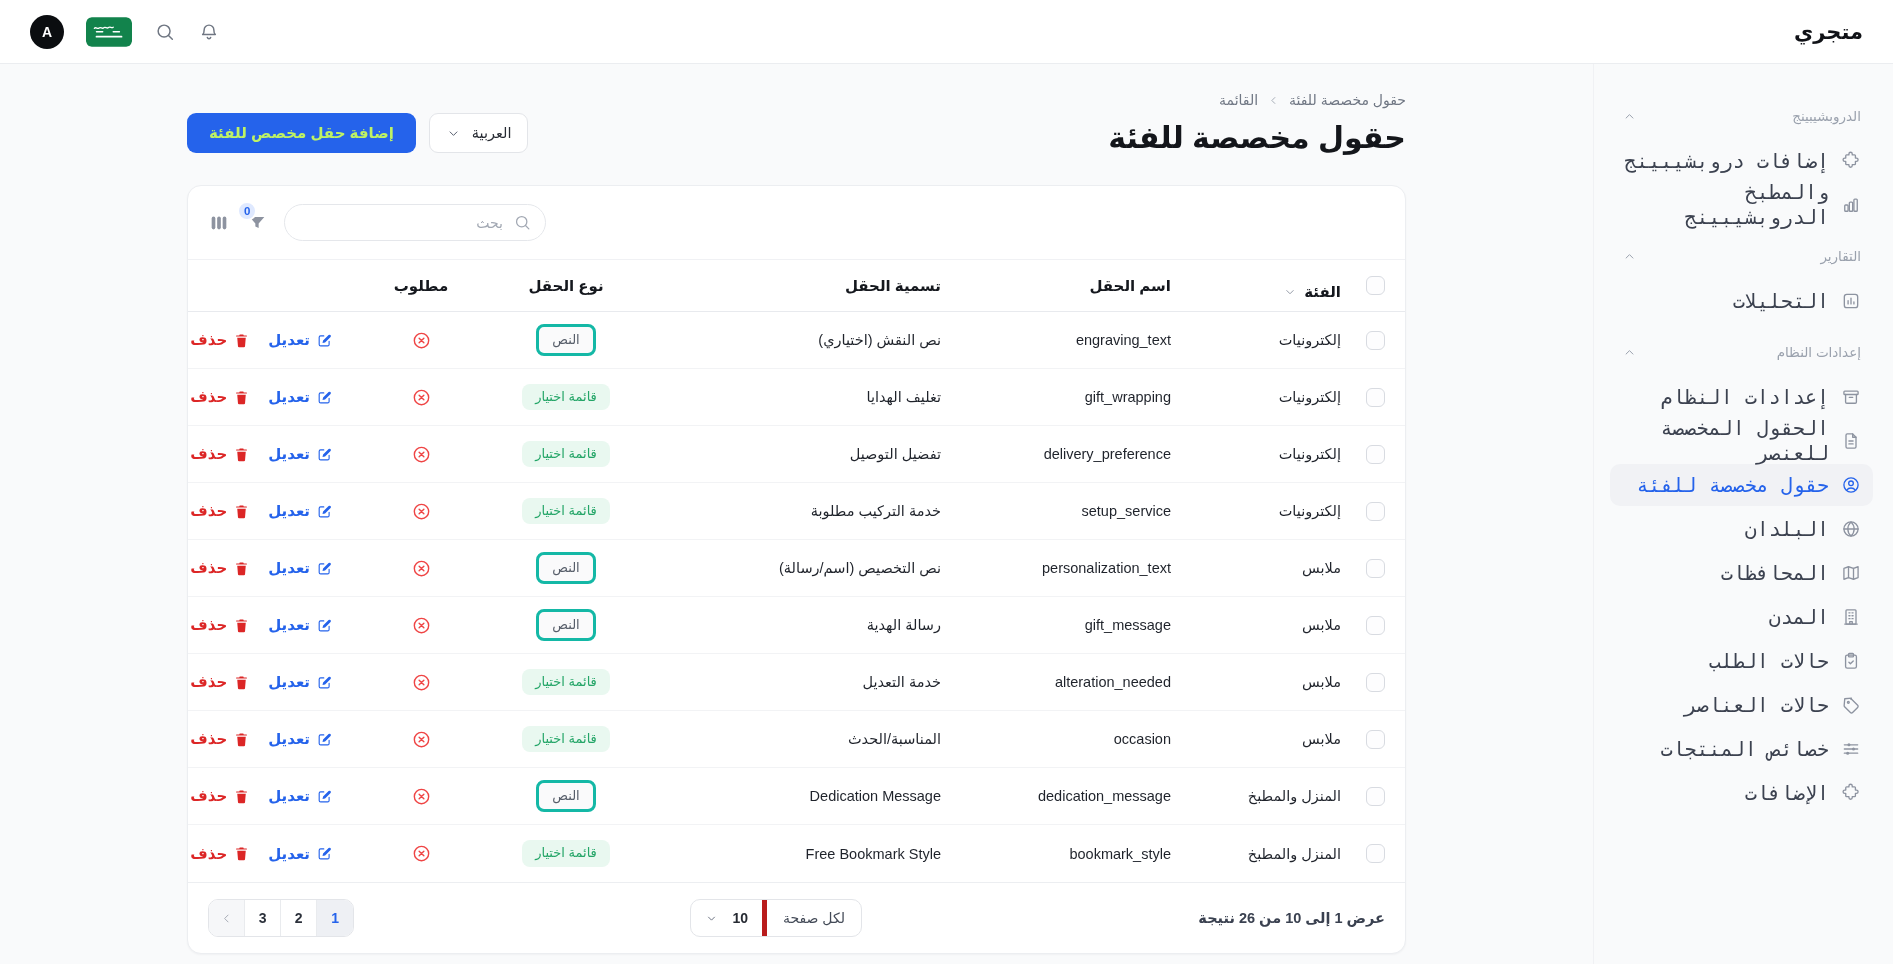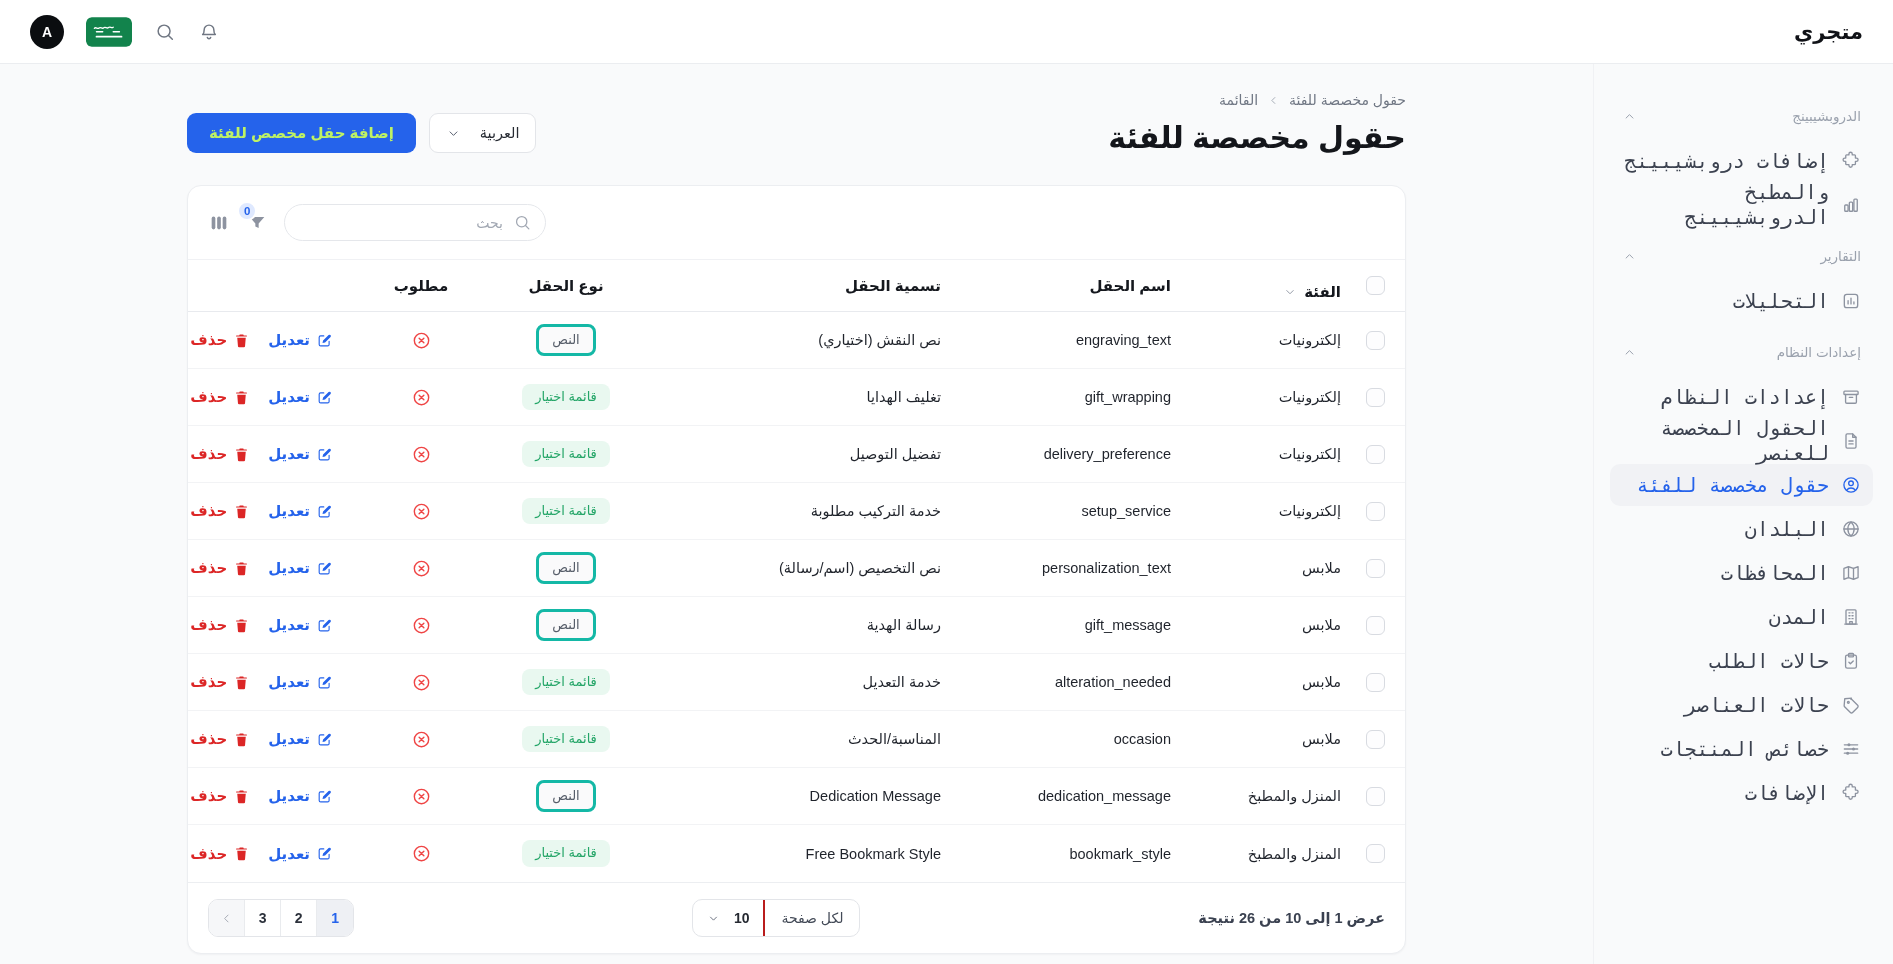--- a/index.html
+++ b/index.html
@@ -32,21 +32,21 @@
 .nav-item.active{background:#f1f2f5;color:#2563eb;}
 .nav-item.active .icn{color:#2563eb;}
 
 
 .page-head{width:1219px;margin:0 auto 30px;display:flex;justify-content:space-between;align-items:flex-end;}
 .breadcrumb{display:flex;align-items:center;gap:9px;font-size:14px;color:#6f7683;margin-bottom:12px;}
 .breadcrumb .icn{width:13px;height:13px;color:#9aa1ad;}
 .crumb{cursor:pointer;}
 .page-title{font-size:30px;font-weight:700;color:#14161b;}
 .head-controls{display:flex;align-items:center;gap:13px;margin-bottom:2px;}
-.lang-select{height:40px;display:flex;align-items:center;gap:19px;padding:0 16px;background:#fff;border:1px solid #e3e5e9;border-radius:9px;font-size:14.5px;color:#272b33;}
+.lang-select{height:40px;display:flex;align-items:center;gap:11px;padding:0 16px;background:#fff;border:1px solid #e3e5e9;border-radius:9px;font-size:14.5px;color:#272b33;}
 .lang-select .icn{width:15px;height:15px;color:#596070;}
 .add-btn{height:40px;padding:0 22px;border-radius:9px;background:#2563eb;color:#bef264;font-size:15px;font-weight:600;}
 
 
 .card{width:1219px;margin:0 auto;background:#fff;border:1px solid #eceef1;border-radius:14px;box-shadow:0 1px 2px rgba(16,24,40,.04);overflow:hidden;}
 .toolbar{display:flex;justify-content:flex-end;align-items:center;gap:16px;padding:18px 20px;border-bottom:1px solid #f0f1f4;}
 .search-box{position:relative;width:262px;}
 .search-box input{width:100%;height:37px;border:1px solid #e5e7eb;border-radius:19px;background:#fff;padding:0 42px 0 14px;font:inherit;font-size:14px;color:#30343c;text-align:right;outline:none;}
 .search-box input::placeholder{color:#a2a8b3;}
 .search-box .icn{position:absolute;right:14px;top:9px;width:19px;height:19px;color:#a2a8b3;}
@@ -72,21 +72,21 @@
 .action-btn{display:flex;align-items:center;gap:6px;font-size:15px;font-weight:700;}
 .action-btn .icn{width:17px;height:17px;}
 .action-edit{color:#2563eb;}
 .action-delete{color:#dc2626;}
 
 
 .tfoot{border-top:1px solid #eceef1;padding:16px 20px;display:flex;align-items:center;justify-content:space-between;}
 .results-summary{font-size:14.5px;font-weight:600;color:#3a4150;}
 .per-page{display:flex;align-items:stretch;border:1px solid #e3e5e9;border-radius:10px;background:#fff;height:38px;overflow:hidden;cursor:pointer;}
 .per-page-label{padding:0 16px;font-size:14px;color:#434a57;display:flex;align-items:center;}
-.per-page-value{display:flex;align-items:center;gap:14px;padding:0 14px;border-right:2px solid #b91c1c;font-size:14px;font-weight:600;color:#262a32;}
+.per-page-value{display:flex;align-items:center;gap:14px;padding:0 14px;border-right:5px solid #b91c1c;font-size:14px;font-weight:600;color:#262a32;}
 .per-page-value .icn{width:13px;height:13px;color:#596070;stroke-width:2;}
 .pages{display:flex;border:1px solid #e3e5e9;border-radius:10px;overflow:hidden;background:#fff;}
 .page-btn{width:36px;height:36px;display:flex;align-items:center;justify-content:center;font-size:14px;font-weight:600;color:#2c313b;}
 .page-btn:not(:first-child){border-inline-start:1px solid #e9ebee;}
 .page-btn.active{background:#eef0f4;color:#2563eb;}
 .page-next{background:#f6f7f9;color:#a8adb7;}
 .page-next .icn{width:15px;height:15px;stroke-width:2;}
 </style>
 </head>
 <body>

